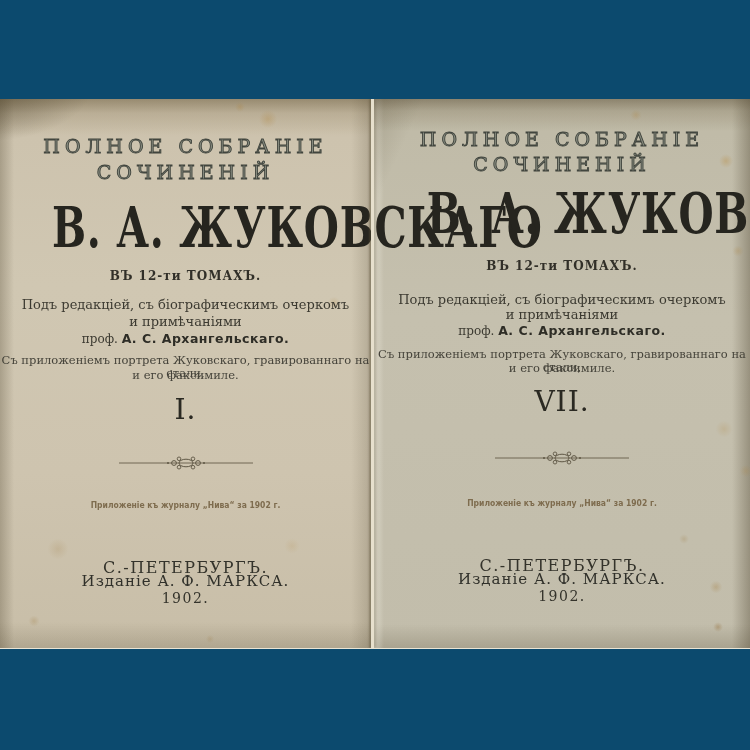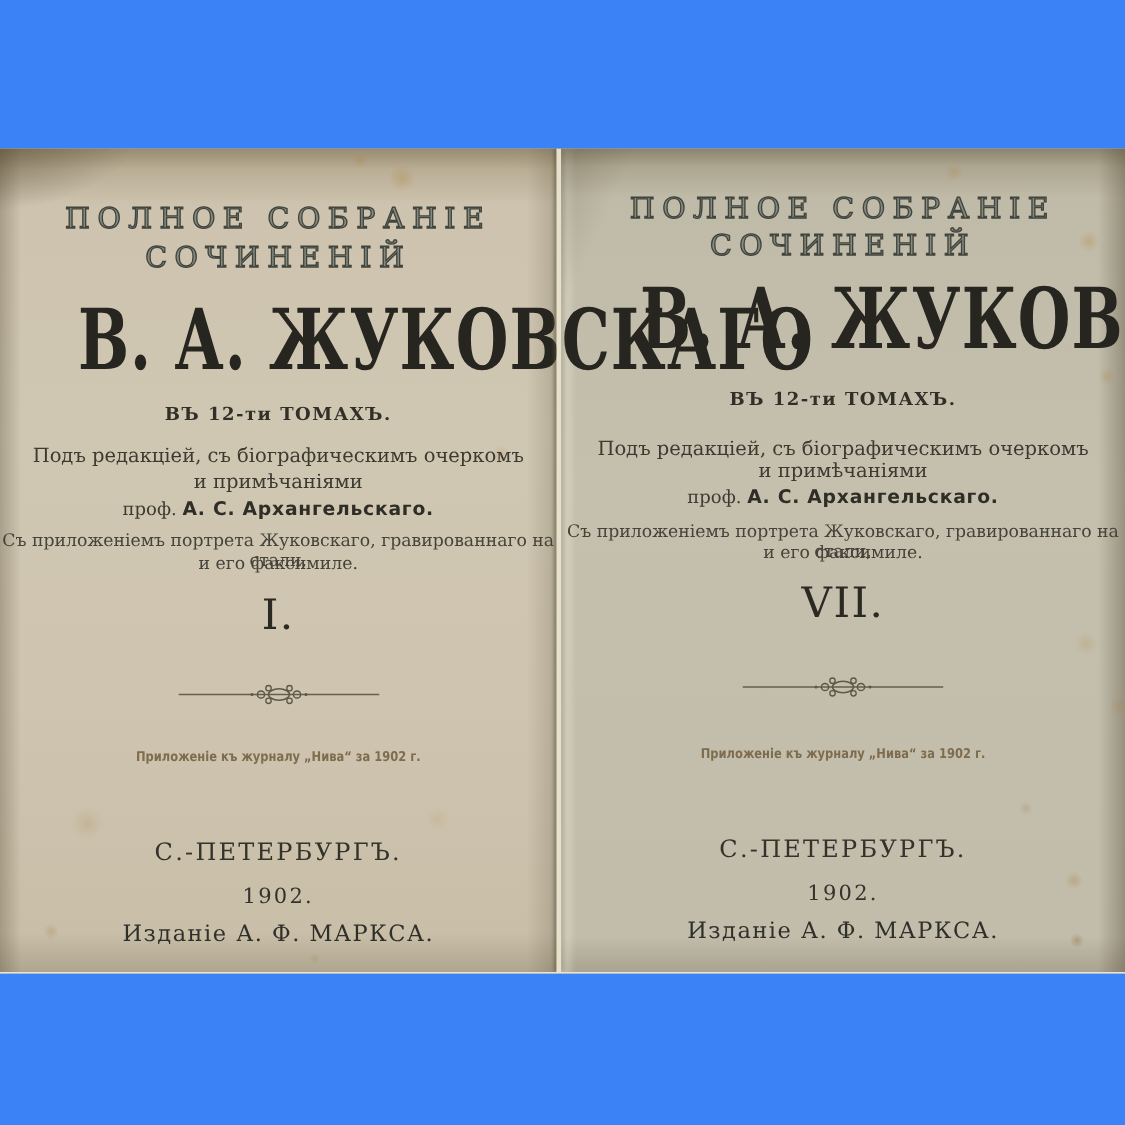--- a/index.html
+++ b/index.html
@@ -1,20 +1,20 @@
 <!DOCTYPE html>
 <html><head>
 <meta charset="utf-8">
 <style>
   html,body{margin:0;padding:0;}
   body{
     width:750px;height:750px;background:#ffffff;overflow:hidden;
     font-family:"DejaVu Serif","Liberation Serif",serif;
   }
-  .stage{position:relative;width:750px;height:750px;background:#3b82f6;}
+  .stage{position:relative;width:750px;height:750px;background:#0c4a6e;}
   
   .photo{
     position:absolute;left:0;top:99px;width:750px;height:549px;
     background:#b3ab96;overflow:hidden;
     border-bottom:1px solid #e9e4d4;
   }
   .page{position:absolute;top:0;height:100%;}
   .page.left{
     left:0;width:371px;
     background:linear-gradient(180deg,#c3b69c 0%,#cdc3ae 7%,#d0c7b2 34%,#cec4af 68%,#c8bea8 100%);
@@ -88,21 +88,21 @@
   .editor-name .bold-name{font-family:"DejaVu Sans","Liberation Sans",sans-serif;font-weight:bold;font-size:12.5px;letter-spacing:0.5px;color:#2e2d26;}
   .portrait{font-size:11.5px;line-height:13px;color:#45433a;}
   .volume{font-size:28px;line-height:30px;letter-spacing:1px;color:#2a2922;}
   .ornament{display:flex;justify-content:center;}
   .supplement{
     font-family:"DejaVu Sans","Liberation Sans",sans-serif;
     font-size:9px;font-weight:bold;color:#7e6c4e;
     transform:scaleX(0.85);transform-origin:50% 50%;white-space:nowrap;
   }
   .city{font-size:16px;letter-spacing:1.5px;color:#34332b;}
-  .publisher{font-size:15px;letter-spacing:1px;color:#30302a;margin-top:41px;}
+  .publisher{font-size:15px;letter-spacing:1px;color:#30302a;}
   .year{font-size:14px;letter-spacing:1.5px;color:#34332b;}
 </style>
 </head>
 <body>
 
 <div class="stage">
   <div class="photo">
 
     <section class="page left">
       <div class="line series" style="top:36px">ПОЛНОЕ СОБРАНІЕ</div>

